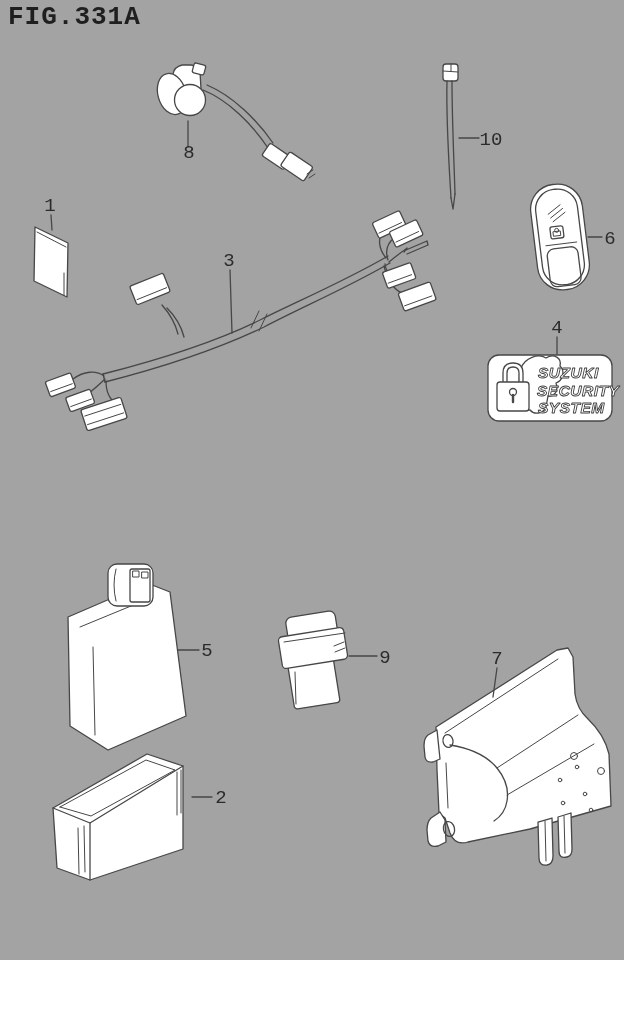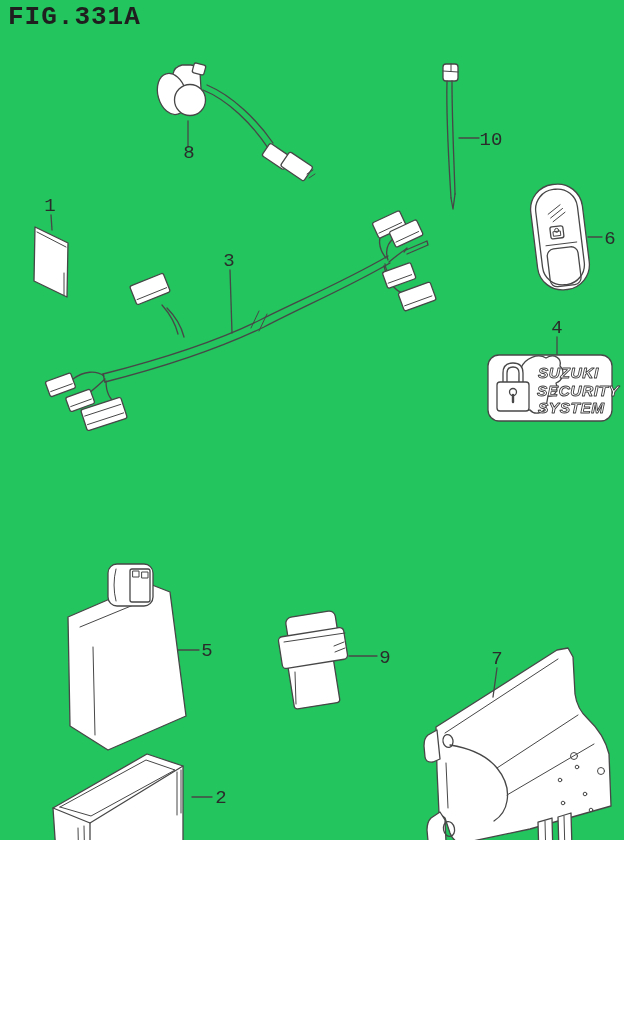--- a/index.html
+++ b/index.html
@@ -1,16 +1,16 @@
 <!DOCTYPE html>
 <html><head>
 <meta charset="utf-8">
 <style>
   html,body{margin:0;padding:0;background:#fff;}
-  .page{position:relative;width:624px;height:840px;background:#22c55e;overflow:hidden;
+  .page{position:relative;width:624px;height:960px;background:#a3a3a3;overflow:hidden;
         font-family:"Liberation Mono",monospace;}
   .fig-title{position:absolute;left:8px;top:2px;font-size:26px;font-weight:700;
              letter-spacing:1px;color:#1f1f1f;white-space:pre;}
   .footer{position:absolute;left:7px;top:984px;color:#2f2f2f;font-size:14px;
           line-height:23px;letter-spacing:.4px;white-space:pre;}
   svg.diagram{position:absolute;left:0;top:0;}
   svg.diagram *{vector-effect:non-scaling-stroke;}
   .ln{stroke:#474747;stroke-width:1.3;fill:none;stroke-linecap:round;stroke-linejoin:round;}
   .f{fill:#ffffff;}
   .thin{stroke-width:1;}

